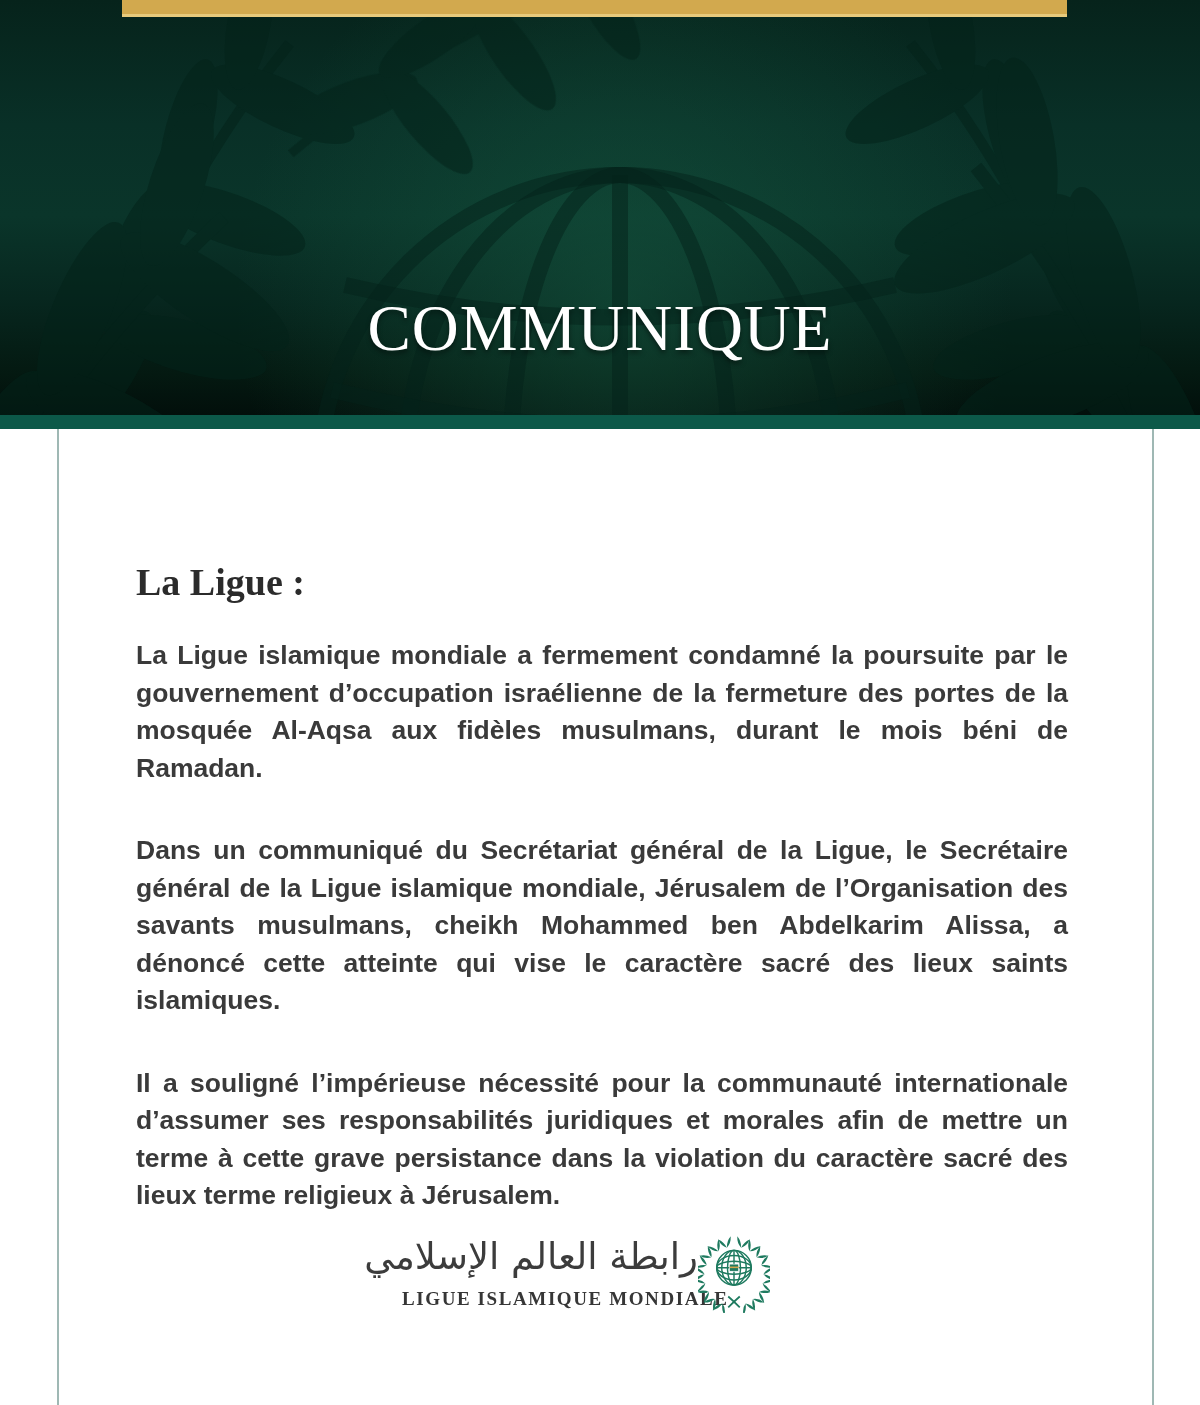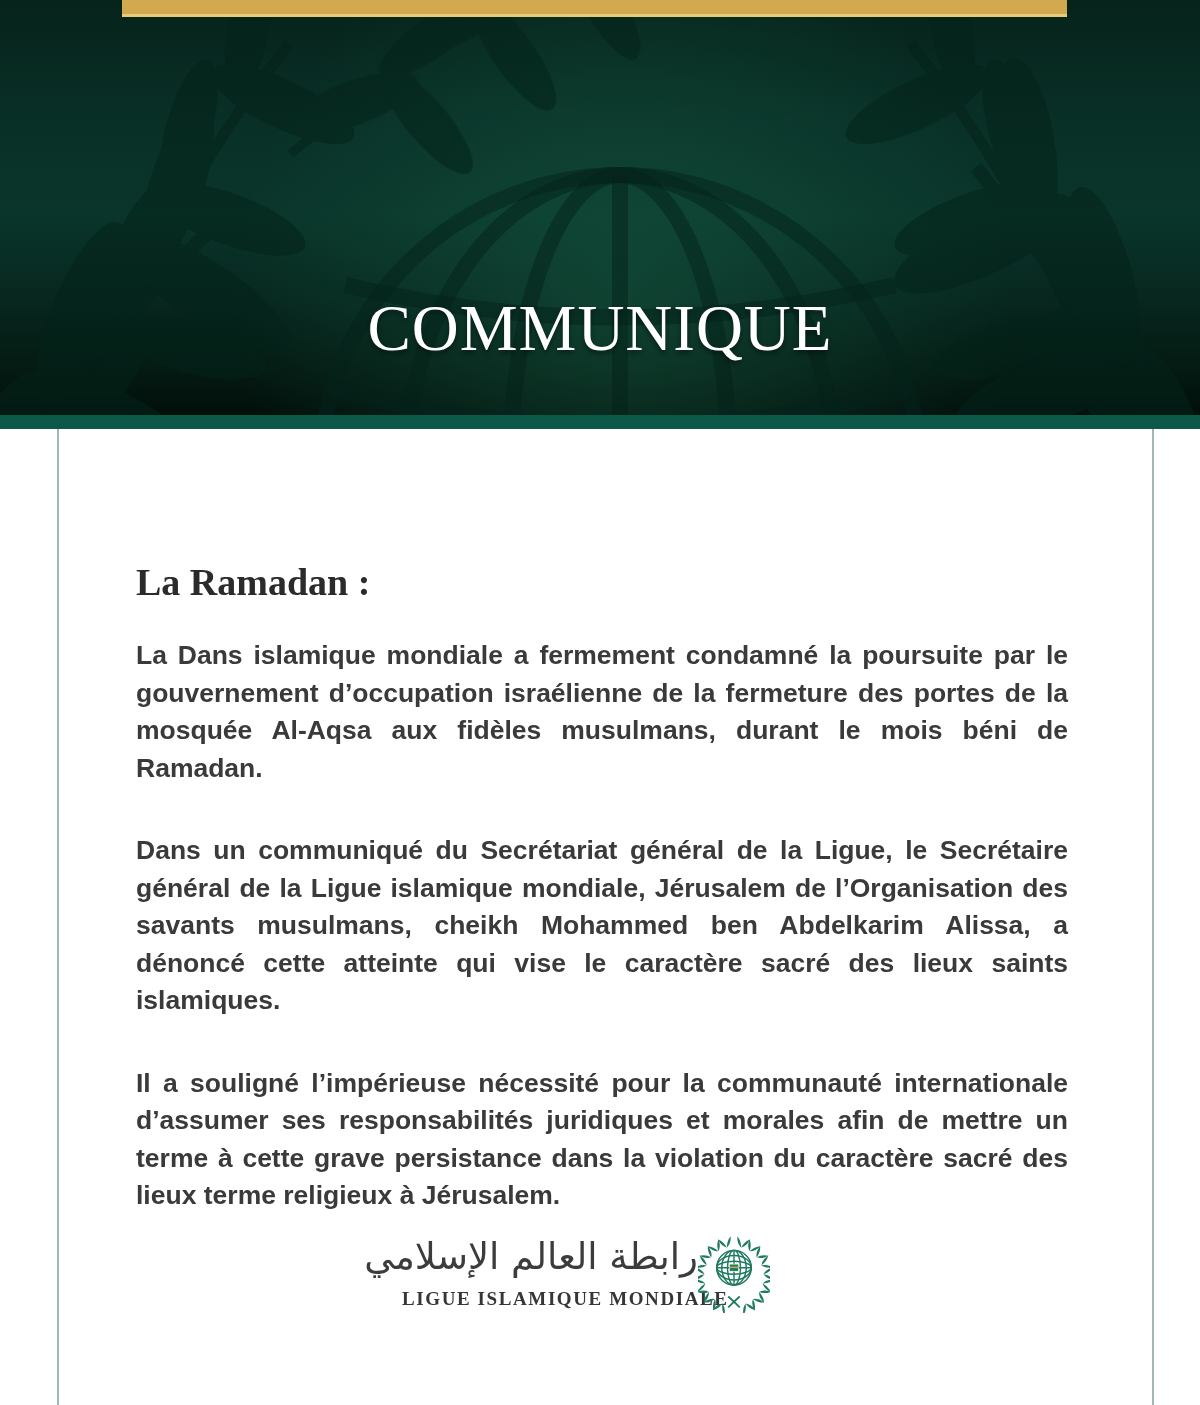--- a/index.html
+++ b/index.html
@@ -138,24 +138,24 @@
     <div class="gold-bar"></div>
 
     <h1 class="banner-title">COMMUNIQUE</h1>
   </div>
 
   <div class="teal-strip"></div>
 
   <div class="rule rule-left"></div>
   <div class="rule rule-right"></div>
 
-  <h2 class="location-heading">La Ramadan :</h2>
+  <h2 class="location-heading">La Ligue :</h2>
 
   <div class="body-text">
-    <p>La Dans islamique mondiale a fermement condamné la poursuite par le gouvernement d’occupation israélienne de la fermeture des portes de la mosquée Al-Aqsa aux fidèles musulmans, durant le mois béni de Ramadan.</p>
+    <p>La Ligue islamique mondiale a fermement condamné la poursuite par le gouvernement d’occupation israélienne de la fermeture des portes de la mosquée Al-Aqsa aux fidèles musulmans, durant le mois béni de Ramadan.</p>
     <p>Dans un communiqué du Secrétariat général de la Ligue, le Secrétaire général de la Ligue islamique mondiale, Jérusalem de l’Organisation des savants musulmans, cheikh Mohammed ben Abdelkarim Alissa, a dénoncé cette atteinte qui vise le caractère sacré des lieux saints islamiques.</p>
     <p>Il a souligné l’impérieuse nécessité pour la communauté internationale d’assumer ses responsabilités juridiques et morales afin de mettre un terme à cette grave persistance dans la violation du caractère sacré des lieux terme religieux à Jérusalem.</p>
   </div>
 
   <div class="logo-group">
     <div class="logo-text">
       <div class="logo-arabic">رابطة العالم الإسلامي</div>
       <div class="logo-caption">LIGUE ISLAMIQUE MONDIALE</div>
     </div>
 

